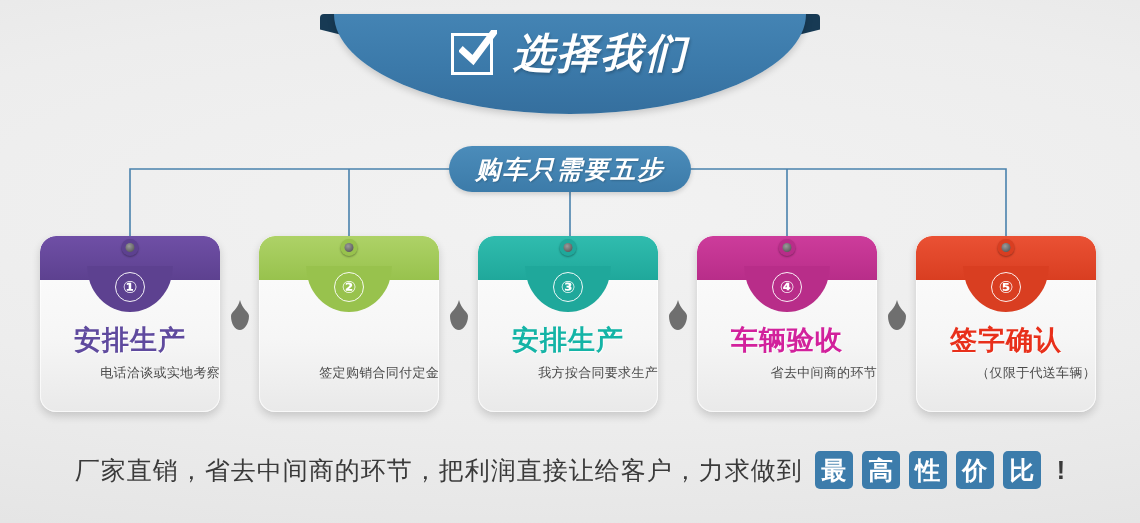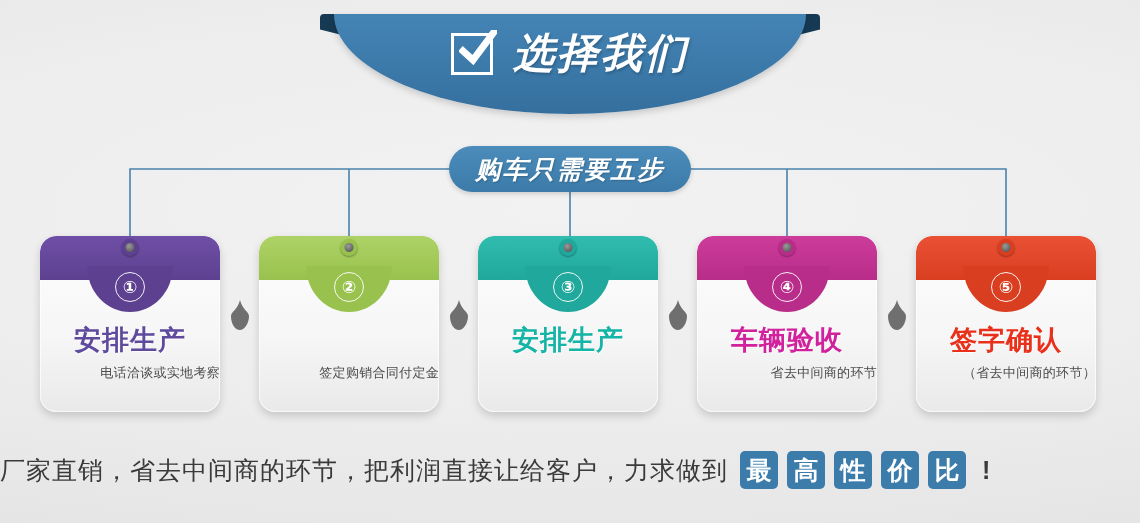--- a/index.html
+++ b/index.html
@@ -142,21 +142,21 @@
   
   .sep {
     position:absolute; top:64px;
     width:22px; height:30px;
   }
 
   
   #footer {
     position:absolute; left:0; top:442px;
     width:1140px; height:56px;
-    display:flex; align-items:center; justify-content:flex-start;
+    display:flex; align-items:center; justify-content:center;
     gap:0;
   }
   #footer .ftext {
     font-size:25px; color:#3a3a3a; letter-spacing:1px;
     white-space:nowrap;
   }
   #footer .hl-group { display:flex; gap:9px; margin:0 12px; }
   #footer .hl {
     display:flex; align-items:center; justify-content:center;
     width:38px; height:38px;
@@ -231,20 +231,21 @@
       <div class="card" style="left: 478px;">
         <div class="card-head">
           <div class="bar" style="background: linear-gradient(rgb(48, 188, 174) 0%, rgb(31, 168, 155) 100%); border-radius: 16px 16px 0px 0px;"></div>
           <div class="bulge" style="background: linear-gradient(rgb(31, 168, 155) 0%, rgb(31, 168, 155) 100%);"></div>
         </div>
         <div class="num-circle">③</div>
         <div class="grommet" style="background: rgb(31, 168, 155);">
           <span class="hole"></span>
         </div>
         <div class="card-title" style="color: rgb(20, 180, 166);">安排生产</div>
+        <div class="card-sub">我方按合同要求生产</div>
       </div>
       <div class="sep" style="left: 666.5px;"><svg viewBox="0 0 22 30" xmlns="http://www.w3.org/2000/svg">
           <path d="M11 0 C13 9 20 12 20 16 C20 24 15 30 11 30 C6 30 2 24 2 16 C2 12 9 9 11 0 Z" fill="#6f6f6f"></path>
         </svg></div>
       <div class="card" style="left: 697px;">
         <div class="card-head">
           <div class="bar" style="background: linear-gradient(rgb(205, 60, 155) 0%, rgb(184, 45, 137) 100%); border-radius: 16px 16px 0px 0px;"></div>
           <div class="bulge" style="background: linear-gradient(rgb(184, 45, 137) 0%, rgb(184, 45, 137) 100%);"></div>
         </div>
         <div class="num-circle">④</div>
@@ -260,21 +261,21 @@
       <div class="card" style="left: 916px;">
         <div class="card-head">
           <div class="bar" style="background: linear-gradient(rgb(234, 81, 52) 0%, rgb(217, 62, 33) 100%); border-radius: 16px 16px 0px 0px;"></div>
           <div class="bulge" style="background: linear-gradient(rgb(217, 62, 33) 0%, rgb(217, 62, 33) 100%);"></div>
         </div>
         <div class="num-circle">⑤</div>
         <div class="grommet" style="background: rgb(217, 62, 33);">
           <span class="hole"></span>
         </div>
         <div class="card-title" style="color: rgb(232, 48, 27);">签字确认</div>
-        <div class="card-sub">（省去中间商的环节）</div>
+        <div class="card-sub">（仅限于代送车辆）</div>
       </div>
     </div>
 
   <div id="footer">
     <span class="ftext">厂家直销，省去中间商的环节，把利润直接让给客户，力求做到</span>
     <span class="hl-group">
         <span class="hl" style="background: rgb(60, 124, 171);">最</span>
         <span class="hl" style="background: rgb(60, 124, 171);">高</span>
         <span class="hl" style="background: rgb(60, 124, 171);">性</span>
         <span class="hl" style="background: rgb(60, 124, 171);">价</span>

